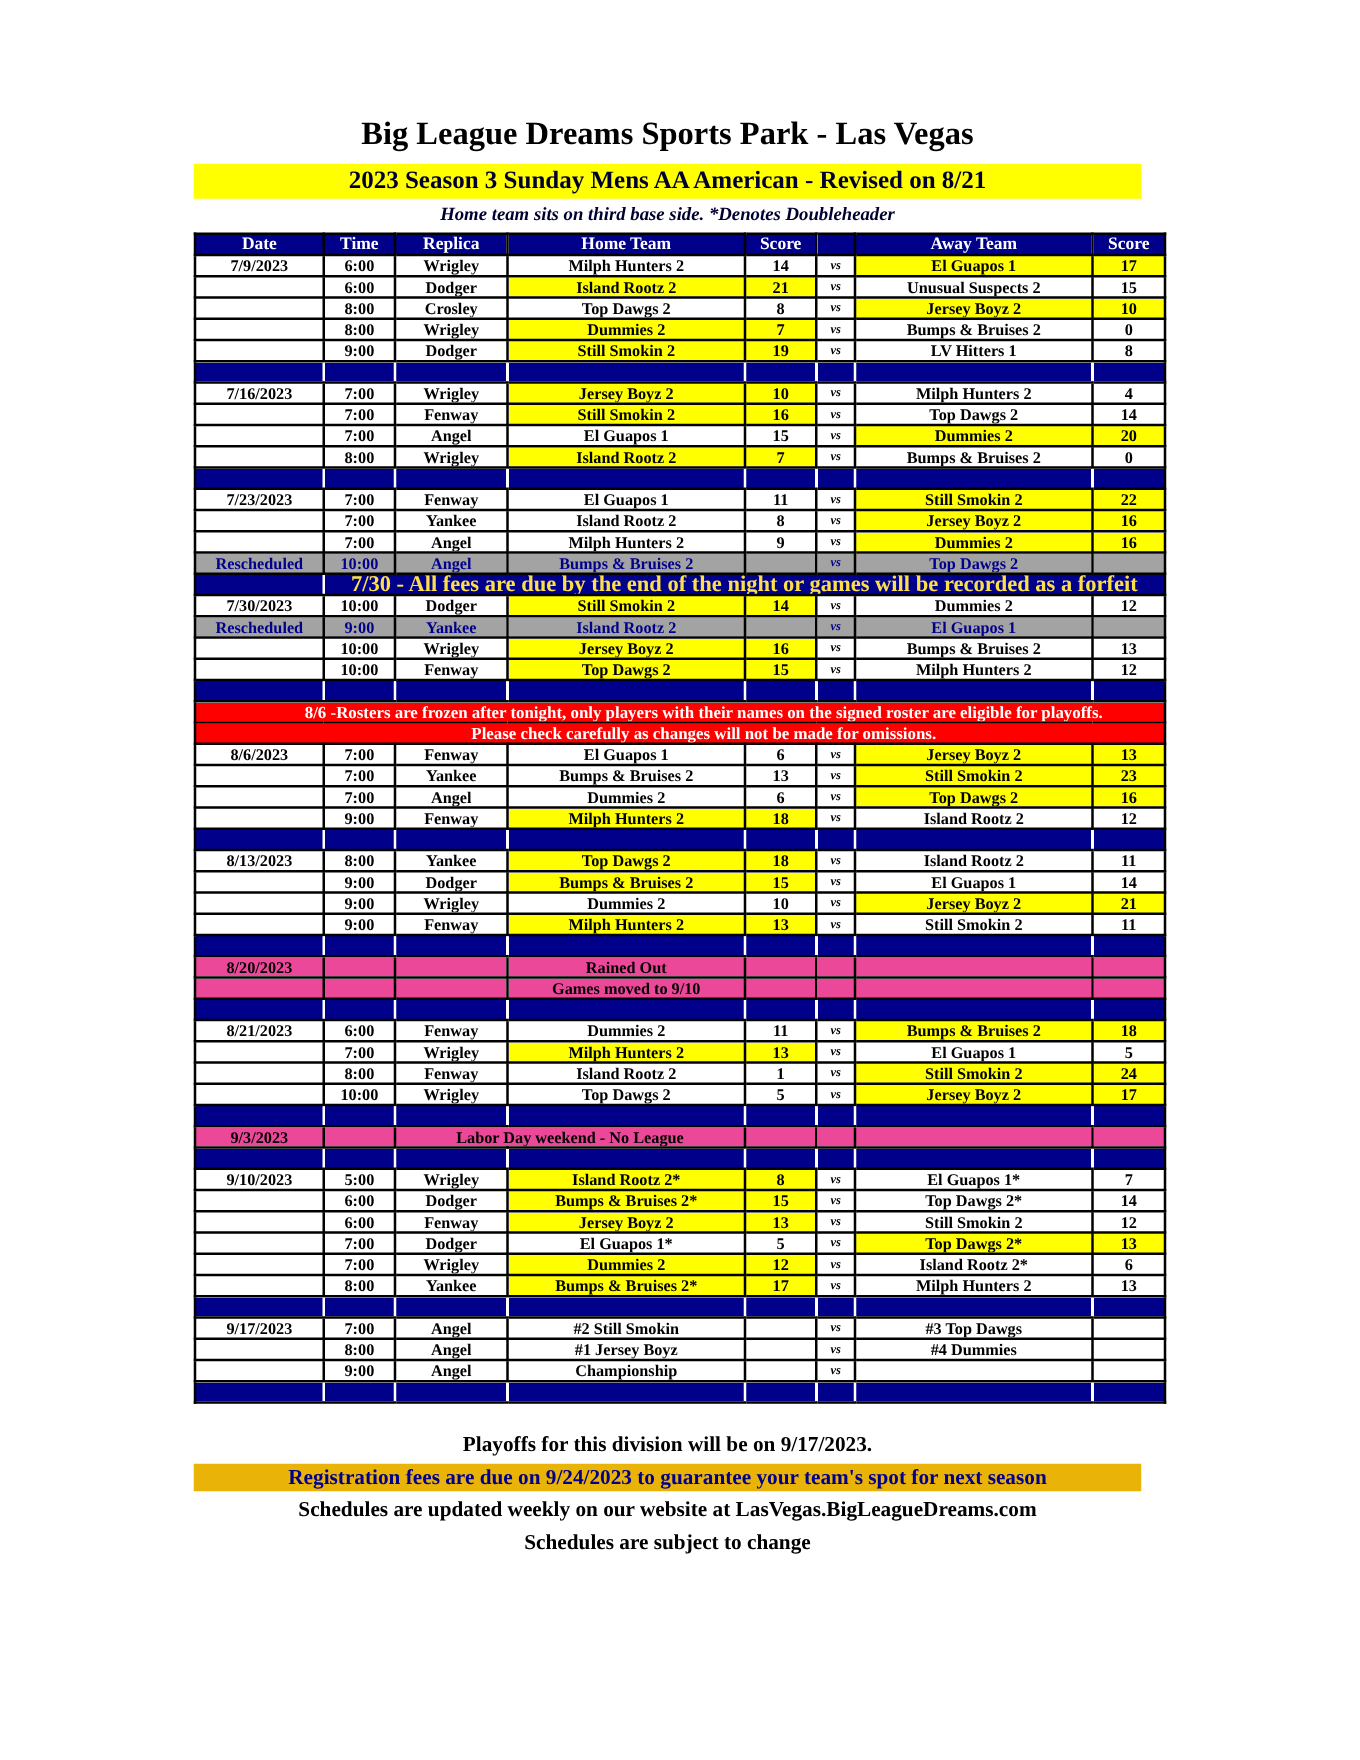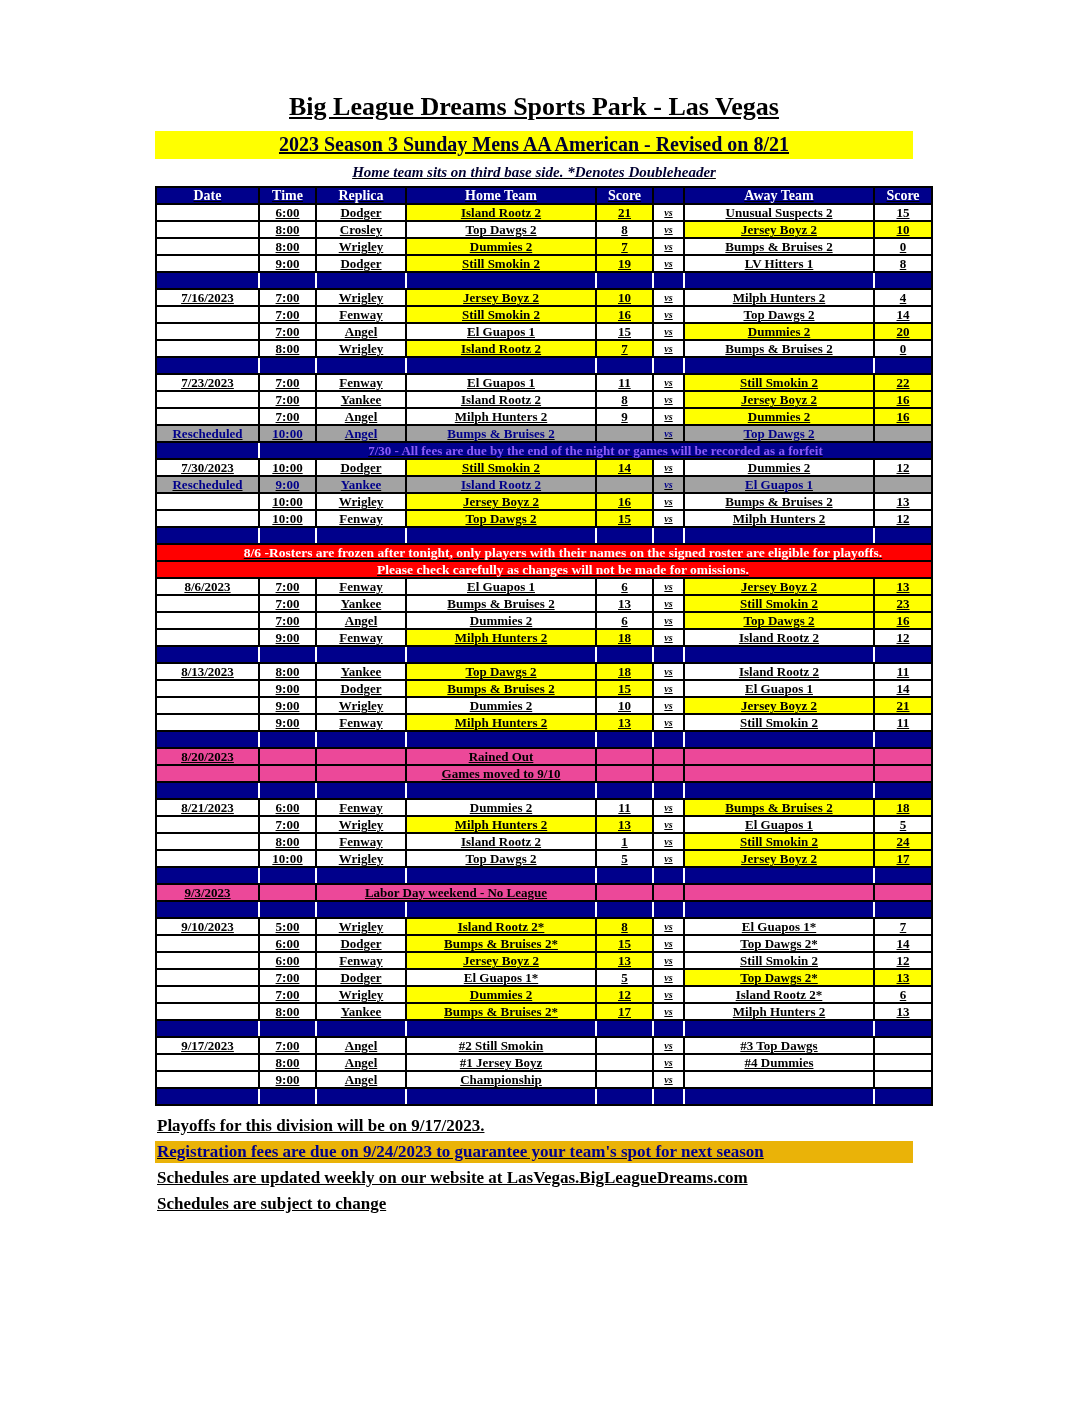--- a/index.html
+++ b/index.html
@@ -1,48 +1,48 @@
 <!DOCTYPE html>
 <html><head>
 <meta charset="utf-8">
 <style>
   * { box-sizing: border-box; margin: 0; padding: 0; }
   html, body { background: #ffffff; }
   body {
     width: 1088px; height: 1408px; position: relative;
     font-family: "Liberation Serif", serif; font-weight: bold; color: #000;
   }
-  .content { position: absolute; left: 155px; top: 92px; width: 758px; text-decoration: underline; }
+  .content { position: absolute; left: 155px; top: 92px; width: 758px; }
   .title { text-align: center; font-size: 26px; font-weight: bold; color: #000; letter-spacing: 0px; }
   .banner {
     margin-top: 9px; background: #FFFF00; color: #000030;
     text-align: center; font-size: 20px; font-weight: bold; padding: 2px 0 3px;
   }
   .note {
     text-align: center; font-style: italic; font-size: 15px; color: #000030;
     margin: 5px 0 5px; font-weight: bold;
   }
   table { border-collapse: collapse; width: 776px; table-layout: fixed; border: 2px solid #6d28d9; }
   th, td {
     border: 2px solid #000; height: 17px; line-height: 15px;
     font-size: 13px; font-weight: bold; text-align: center;
     overflow: hidden; white-space: nowrap; padding: 0 2px;
   }
   thead th { background: #00008B; color: #ffffff; font-size: 14px; }
   tr.sep td { background: #00008B; border-left-color: #ffffff; border-right-color: #ffffff; }
   tr.sep td:first-child { border-left-color: #000; }
   tr.sep td:last-child { border-right-color: #000; }
-  tr.navy-note td { background: #00008B; color: #8b5cf6; font-size: 13px; }
+  tr.navy-note td { background: #00008B; color: #fde047; font-size: 18px; }
   tr.navy-note td:first-child { border-right-color: #ffffff; }
   tr.red-note td { background: #FF0000; color: #ffffff; font-size: 13.5px; padding-left: 40px; }
   tr.gray-info td { background: #ec4899; }
   tr.resched td { background: #a3a3a3; color: #00008B; }
   td.win { background: #FFFF00; }
   td.vs-cell { font-style: italic; font-size: 10px; }
-  .footer { margin-top: 9px; }
+  .footer { margin-top: 22px; text-align: center; }
   .footer-line { font-size: 17px; font-weight: bold; padding: 1px 2px; margin-bottom: 4px; color: #000; }
   .footer-line.hl { background: #eab308; color: #00008B; }
 </style>
 </head>
 <body>
 
 <div class="content">
   <div class="title">Big League Dreams Sports Park - Las Vegas</div>
   <div class="banner">2023 Season 3 Sunday Mens AA American - Revised on 8/21</div>
   <div class="note">Home team sits on third base side.  *Denotes Doubleheader</div>
@@ -65,20 +65,30 @@
           <th>Replica</th>
           <th>Home Team</th>
           <th>Score</th>
           <th></th>
           <th>Away Team</th>
           <th>Score</th>
         </tr>
     </thead>
     <tbody>
         <tr>
+          <td>7/9/2023</td>
+          <td>6:00</td>
+          <td>Wrigley</td>
+          <td>Milph Hunters 2</td>
+          <td>14</td>
+          <td class="vs-cell">vs</td>
+          <td class="win">El Guapos 1</td>
+          <td class="win">17</td>
+        </tr>
+        <tr>
           <td></td>
           <td>6:00</td>
           <td>Dodger</td>
           <td class="win">Island Rootz 2</td>
           <td class="win">21</td>
           <td class="vs-cell">vs</td>
           <td>Unusual Suspects 2</td>
           <td>15</td>
         </tr>
         <tr>

